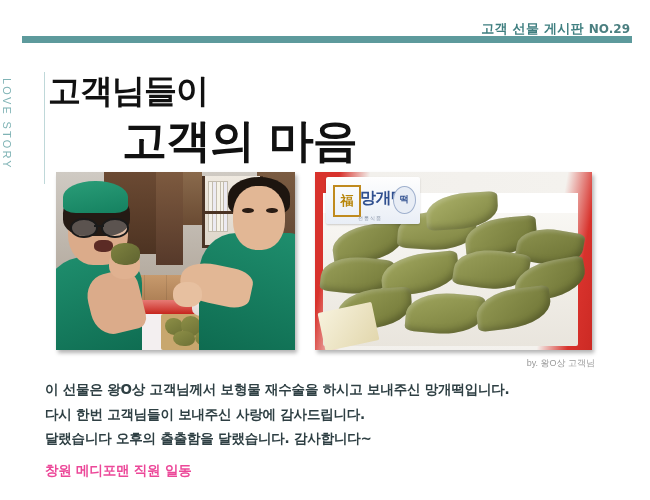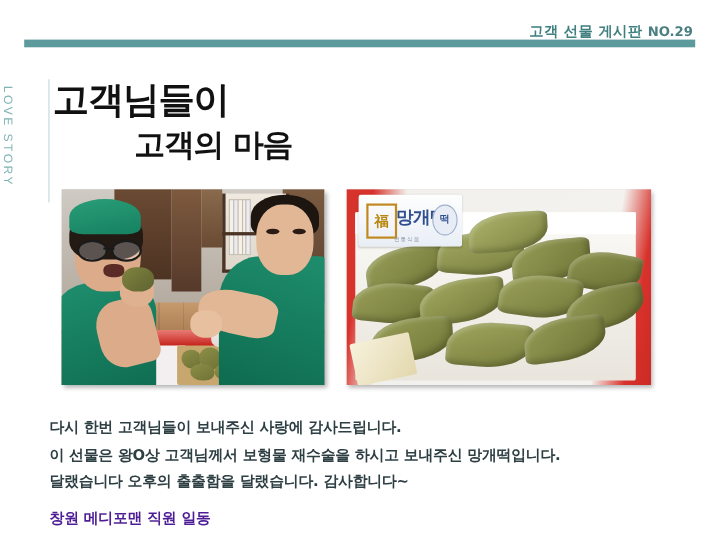--- a/index.html
+++ b/index.html
@@ -88,21 +88,21 @@
   .title-line1 {
     font-family: "DejaVu Sans", sans-serif;
     font-size: 33px;
     font-weight: bold;
     color: #111111;
     line-height: 1.0;
     letter-spacing: -1px;
   }
   .title-line2 {
     font-family: "DejaVu Sans", sans-serif;
-    font-size: 28px;
+    font-size: 45px;
     font-weight: bold;
     color: #111111;
     line-height: 1.0;
     letter-spacing: -1px;
     margin-top: 11px;
     padding-left: 74px;
   }
 
   
   .photo {
@@ -349,21 +349,21 @@
     font-family: "DejaVu Sans", sans-serif;
     letter-spacing: -0.2px;
     line-height: 1.45;
   }
   .signature {
     position: absolute;
     left: 45px;
     top: 462px;
     font-size: 13.5px;
     font-weight: bold;
-    color: #4c1d95;
+    color: #ec4899;
     font-family: "DejaVu Sans", sans-serif;
     letter-spacing: -0.2px;
   }
 </style>
 </head>
 <body>
 
 <div id="page">
 
   <div class="header-title">
@@ -457,22 +457,23 @@
 
       <div class="R-label">
         <div class="R-label-bok">福</div>
         <div class="R-label-txt">망개떡</div>
         <div class="R-label-seal">떡</div>
         <div class="R-label-sub">전통식품</div>
       </div>
     </div>
   </div>
 
+  <div class="photo-caption">by. 왕O상 고객님</div>
 
   <div class="body-text">
+    <p>이 선물은 왕O상 고객님께서 보형물 재수술을 하시고 보내주신 망개떡입니다.</p>
     <p>다시 한번 고객님들이 보내주신 사랑에 감사드립니다.</p>
-    <p>이 선물은 왕O상 고객님께서 보형물 재수술을 하시고 보내주신 망개떡입니다.</p>
     <p>달랬습니다 오후의 출출함을 달랬습니다. 감사합니다~</p>
   </div>
 
   <div class="signature">창원 메디포맨 직원 일동</div>
 
 </div>
 
 </body></html>

